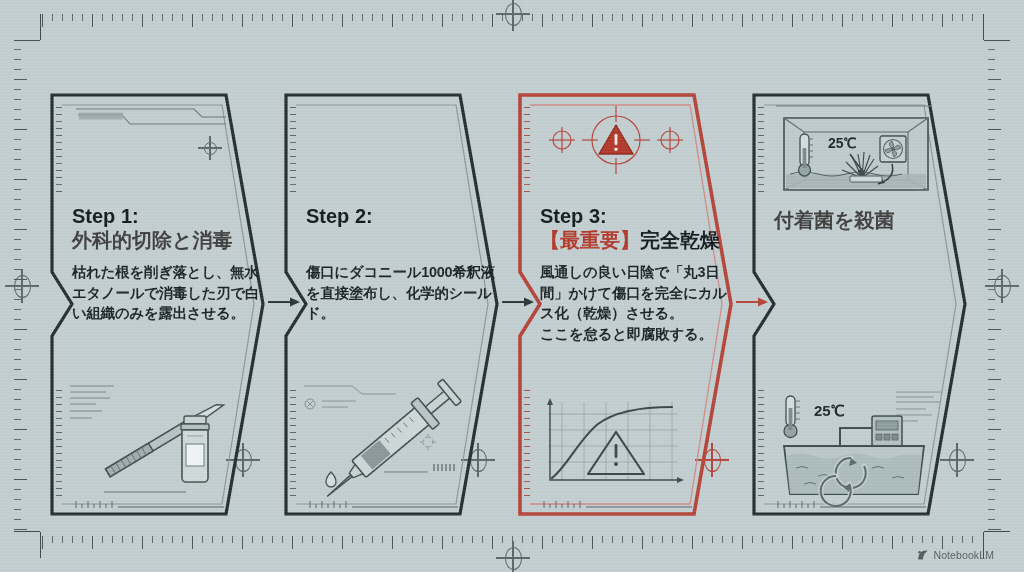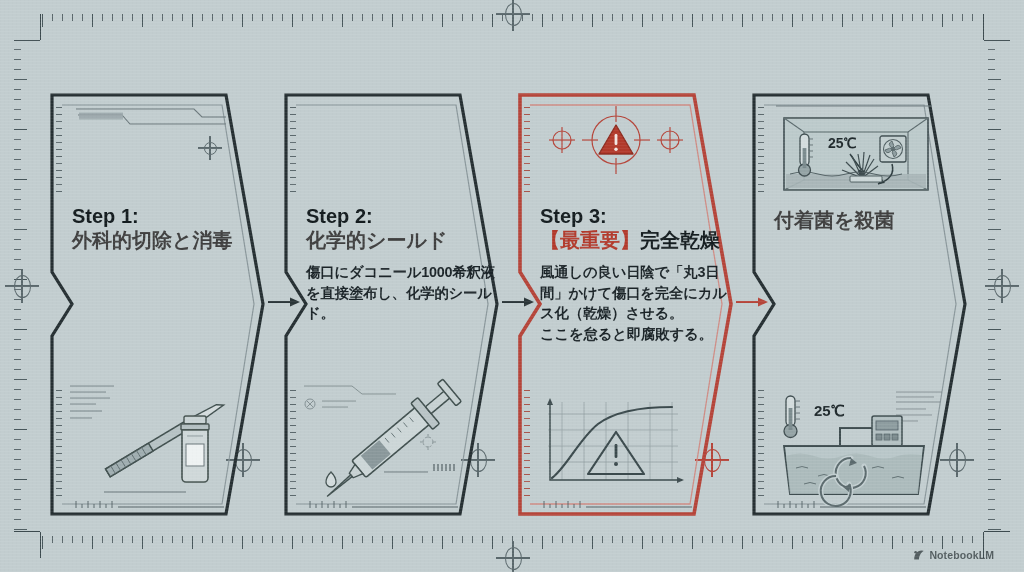--- a/index.html
+++ b/index.html
@@ -264,21 +264,21 @@
     position: absolute;
     right: 30px;
     bottom: 11px;
     display: flex;
     align-items: center;
     gap: 4px;
     opacity: .72;
   }
   #watermark .wm-text {
     font-size: 10.5px;
-    font-weight: 700;
+    font-weight: 400;
     color: #2a3437;
     letter-spacing: .1px;
   }
 </style>
 </head>
 <body>
 
 <div id="canvas">
 
   <div class="ruler horiz" id="ruler-top"></div>
@@ -364,20 +364,21 @@
         <div class="ring"></div>
           <div class="hbar"></div>
           <div class="vbar"></div>
       </div>
 
       <div class="card-body">
         <div class="step-heading">
           <div class="step-label">Step 1:</div>
           <div class="step-name"><span>外科的切除と消毒</span></div>
         </div>
+        <div class="step-desc">枯れた根を削ぎ落とし、無水エタノールで消毒した刃で白い組織のみを露出させる。</div>
       </div>
 
       <div class="illus illus-bottom" style="left:16px;top:288px;">
         <svg width="180" height="122" viewBox="0 0 180 122">
           <g stroke="#6d7a7e" stroke-width="1" fill="none" opacity=".85">
             <line x1="4" y1="6" x2="48" y2="6"></line>
               <line x1="4" y1="12" x2="40" y2="12"></line>
             <line x1="4" y1="18" x2="44" y2="18"></line>
               <line x1="4" y1="24" x2="30" y2="24"></line>
             <line x1="4" y1="31" x2="36" y2="31"></line>
@@ -433,21 +434,20 @@
           <path d="M12,13 L172,13 L204,212 L172,412 L12,412" fill="none" stroke="#8a979b" stroke-width="1.2" stroke-linejoin="miter"></path>
         </svg>
       </div>
       <div class="card-ruler top"></div>
       <div class="card-ruler bottom"></div>
 
 
       <div class="card-body">
         <div class="step-heading">
           <div class="step-label">Step 2:</div>
-          <div class="step-name"><span>化学的シールド</span></div>
         </div>
         <div class="step-desc">傷口にダコニール1000希釈液を直接塗布し、化学的シールド。</div>
       </div>
 
       <div class="illus illus-bottom" style="left:16px;top:286px;">
         <svg width="180" height="124" viewBox="0 0 180 124">
           <g stroke="#6d7a7e" stroke-width=".9" fill="none" opacity=".8">
             <line x1="4" y1="8" x2="52" y2="8"></line>
             <path d="M52,8 L62,16 L96,16"></path>
             <circle cx="10" cy="26" r="5"></circle>

